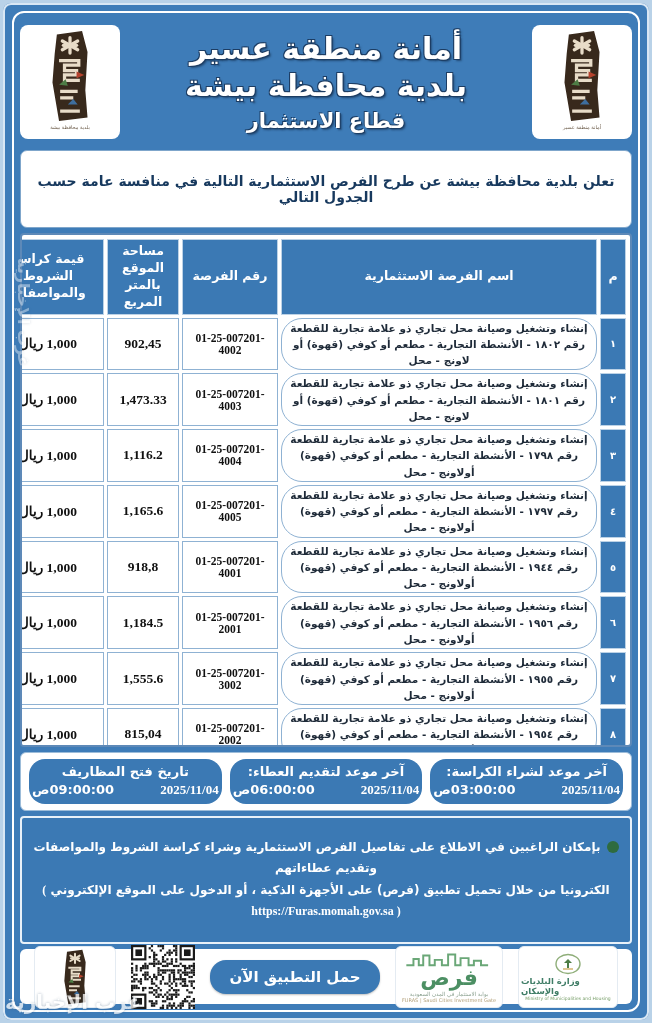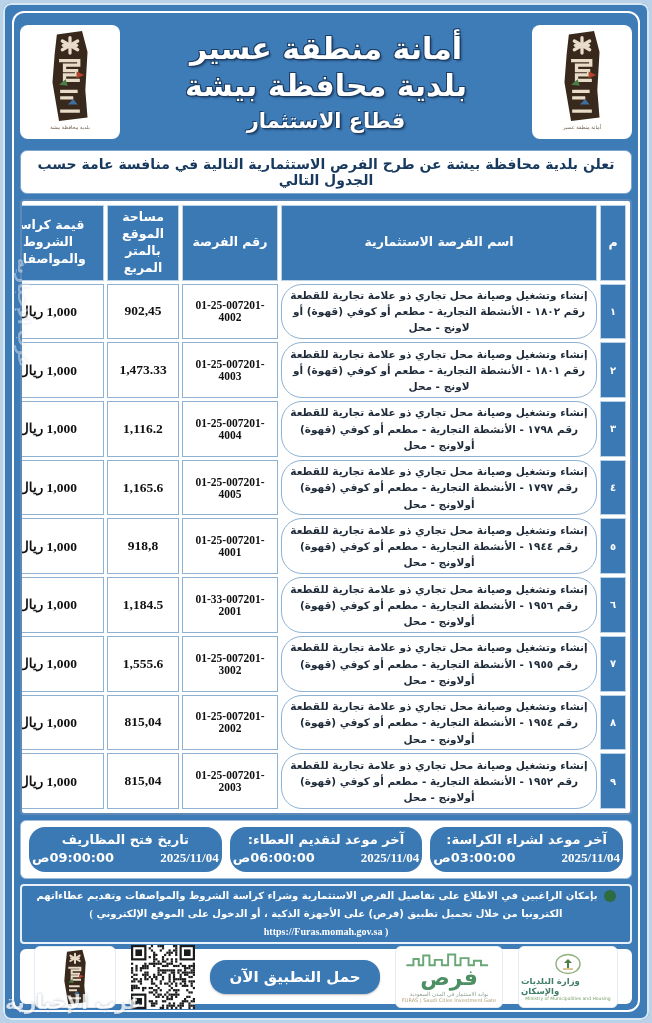--- a/index.html
+++ b/index.html
@@ -16,21 +16,21 @@
   .logo-card svg{height:92px;width:40px;}
   .logo-cap{font-size:5px;color:#6b5b49;margin-top:2px;white-space:nowrap;}
   .titles{flex:1;text-align:center;color:#fff;line-height:1.25;}
   .t1,.t2{font-size:30px;font-weight:bold;
     text-shadow:1px 1px 0 #1d3d63,-1px 1px 0 #1d3d63,1px -1px 0 #1d3d63,-1px -1px 0 #1d3d63,2px 2px 2px rgba(10,30,55,.5);}
   .t3{font-size:21px;font-weight:bold;margin-top:3px;
     text-shadow:1px 1px 0 #1d3d63,-1px -1px 0 #1d3d63,2px 2px 2px rgba(10,30,55,.5);}
 
   
   .subtitle{flex:0 0 auto;background:#fff;border-radius:7px;border:1px solid #7fa6cb;
-    color:#17395e;font-weight:bold;font-size:14px;text-align:center;padding:5px 4px;}
+    color:#17395e;font-weight:bold;font-size:14px;text-align:center;padding:22px 4px;}
 
   
   .tbl-wrap{flex:1 1 auto;background:#fff;border-radius:4px;border:2px solid #5d89b8;
     padding:1px;overflow:hidden;}
   table{width:100%;height:100%;border-collapse:separate;border-spacing:3px;table-layout:fixed;}
   th{background:#3b79b4;color:#fff;font-size:12.5px;font-weight:bold;padding:3px 2px;
     border:1px solid #bcd2e6;line-height:1.35;}
   td{border:1px solid #8fb2d3;background:#fff;text-align:center;vertical-align:middle;padding:1px 3px;}
   td.idx{background:#3b79b4;color:#fff;font-size:10px;font-weight:bold;border-color:#bcd2e6;}
   td.name{font-size:10.5px;font-weight:bold;color:#1e2a38;line-height:1.55;border-radius:21px;}
@@ -41,21 +41,21 @@
   .pills{flex:0 0 auto;background:#fff;border-radius:6px;border:1px solid #9cbcd9;
     display:flex;justify-content:space-between;align-items:center;padding:6px 8px;gap:8px;}
   .pill{background:#3b79b4;color:#fff;border-radius:16px;padding:5px 3px 6px;flex:1;}
   .pill .lbl{font-size:13px;font-weight:bold;text-align:center;}
   .pill .vals{display:flex;justify-content:space-between;margin-top:3px;
     font-size:13px;font-weight:bold;}
   .pill .vals .d{font-family:"Liberation Serif","DejaVu Serif",serif;direction:ltr;}
 
   
   .notice{flex:0 0 auto;background:#3b79b4;border:2px solid #e8f1f9;border-radius:4px;
-    color:#fff;font-size:10px;font-weight:bold;line-height:1.8;padding:1px 8px;text-align:center;}
+    color:#fff;font-size:12px;font-weight:bold;line-height:1.8;padding:19px 8px;text-align:center;}
   .bullet{display:inline-block;width:12px;height:12px;border-radius:50%;background:#2e6b3e;
     margin-left:6px;vertical-align:middle;}
   .url{direction:ltr;unicode-bidi:isolate;font-family:"Liberation Serif","DejaVu Serif",serif;}
 
   
   .footer{flex:0 0 auto;height:55px;background:#fff;border-radius:6px;display:flex;direction:ltr;
     align-items:center;justify-content:space-between;padding:4px 14px;box-sizing:border-box;}
   .f-card{background:#fff;border:1px solid #e4ebf2;border-radius:6px;height:62px;display:flex;
     flex-direction:column;align-items:center;justify-content:center;box-sizing:border-box;}
   .f-logo{width:82px;}
@@ -178,21 +178,21 @@
     <td class="idx">٥</td>
     <td class="name">إنشاء وتشغيل وصيانة محل تجاري ذو علامة تجارية للقطعة رقم ١٩٤٤ - الأنشطة التجارية - مطعم أو كوفي (قهوة) أولاونج - محل</td>
     <td class="num">01-25-007201-4001</td>
     <td class="area">918,8</td>
     <td class="price">1,000 ريال</td>
   </tr>
 
   <tr>
     <td class="idx">٦</td>
     <td class="name">إنشاء وتشغيل وصيانة محل تجاري ذو علامة تجارية للقطعة رقم ١٩٥٦ - الأنشطة التجارية - مطعم أو كوفي (قهوة) أولاونج - محل</td>
-    <td class="num">01-33-007201-2001</td>
+    <td class="num">01-25-007201-2001</td>
     <td class="area">1,184.5</td>
     <td class="price">1,000 ريال</td>
   </tr>
 
   <tr>
     <td class="idx">٧</td>
     <td class="name">إنشاء وتشغيل وصيانة محل تجاري ذو علامة تجارية للقطعة رقم ١٩٥٥ - الأنشطة التجارية - مطعم أو كوفي (قهوة) أولاونج - محل</td>
     <td class="num">01-25-007201-3002</td>
     <td class="area">1,555.6</td>
     <td class="price">1,000 ريال</td>

